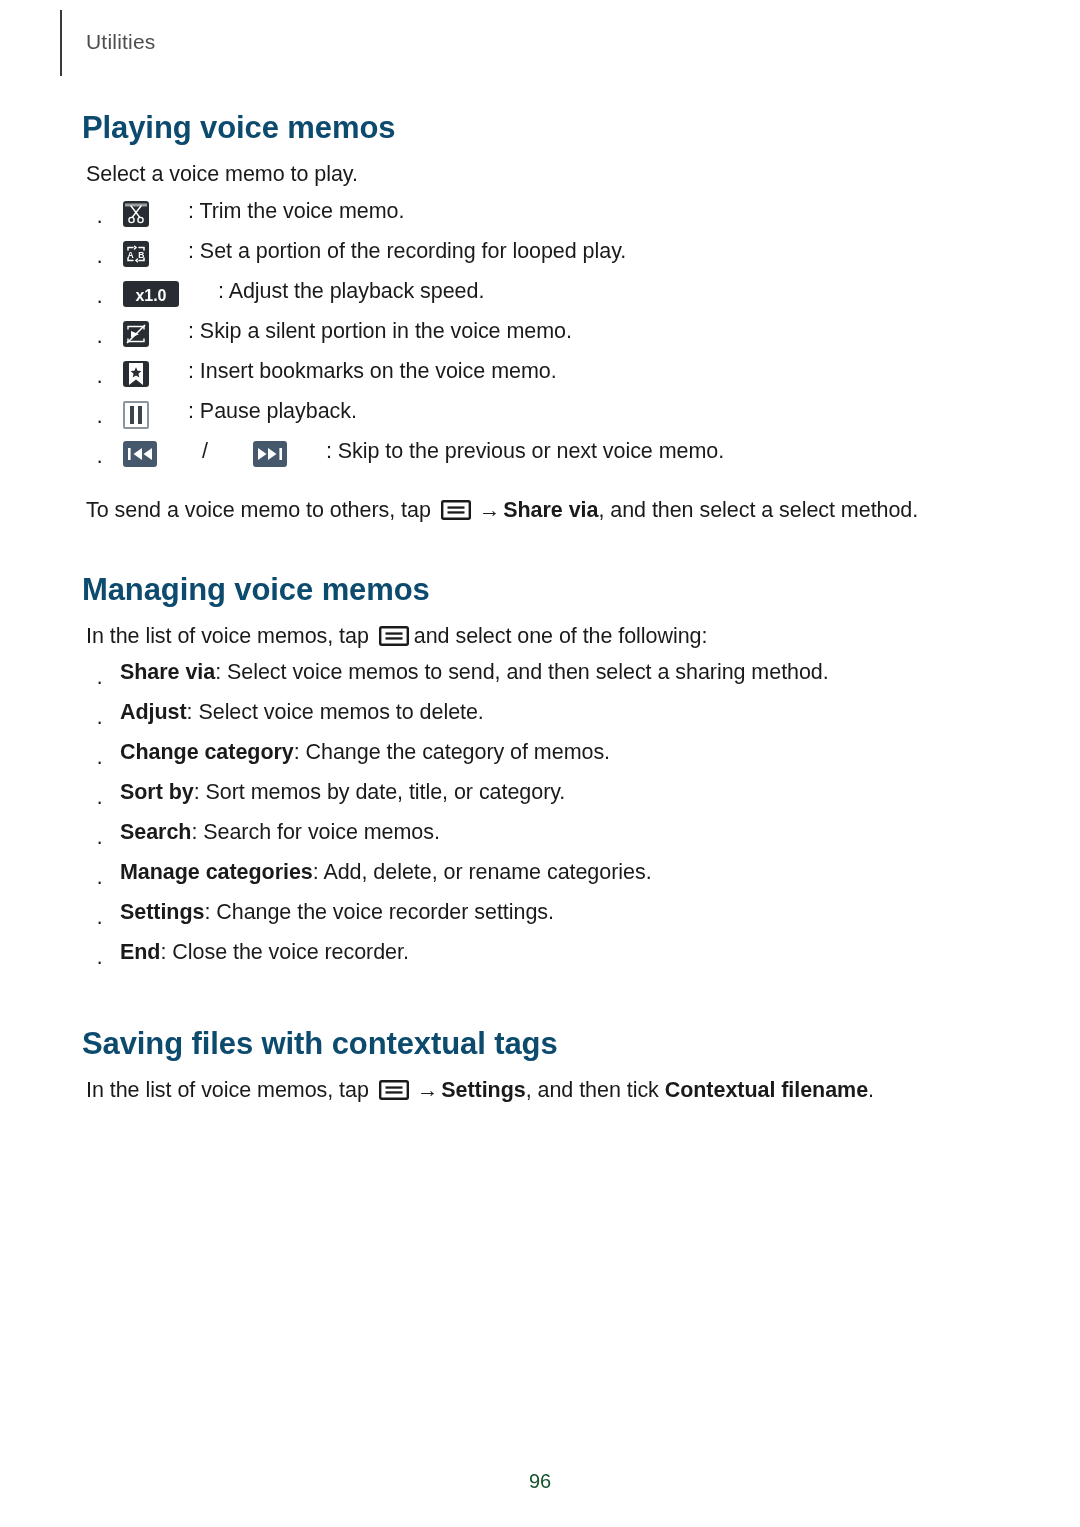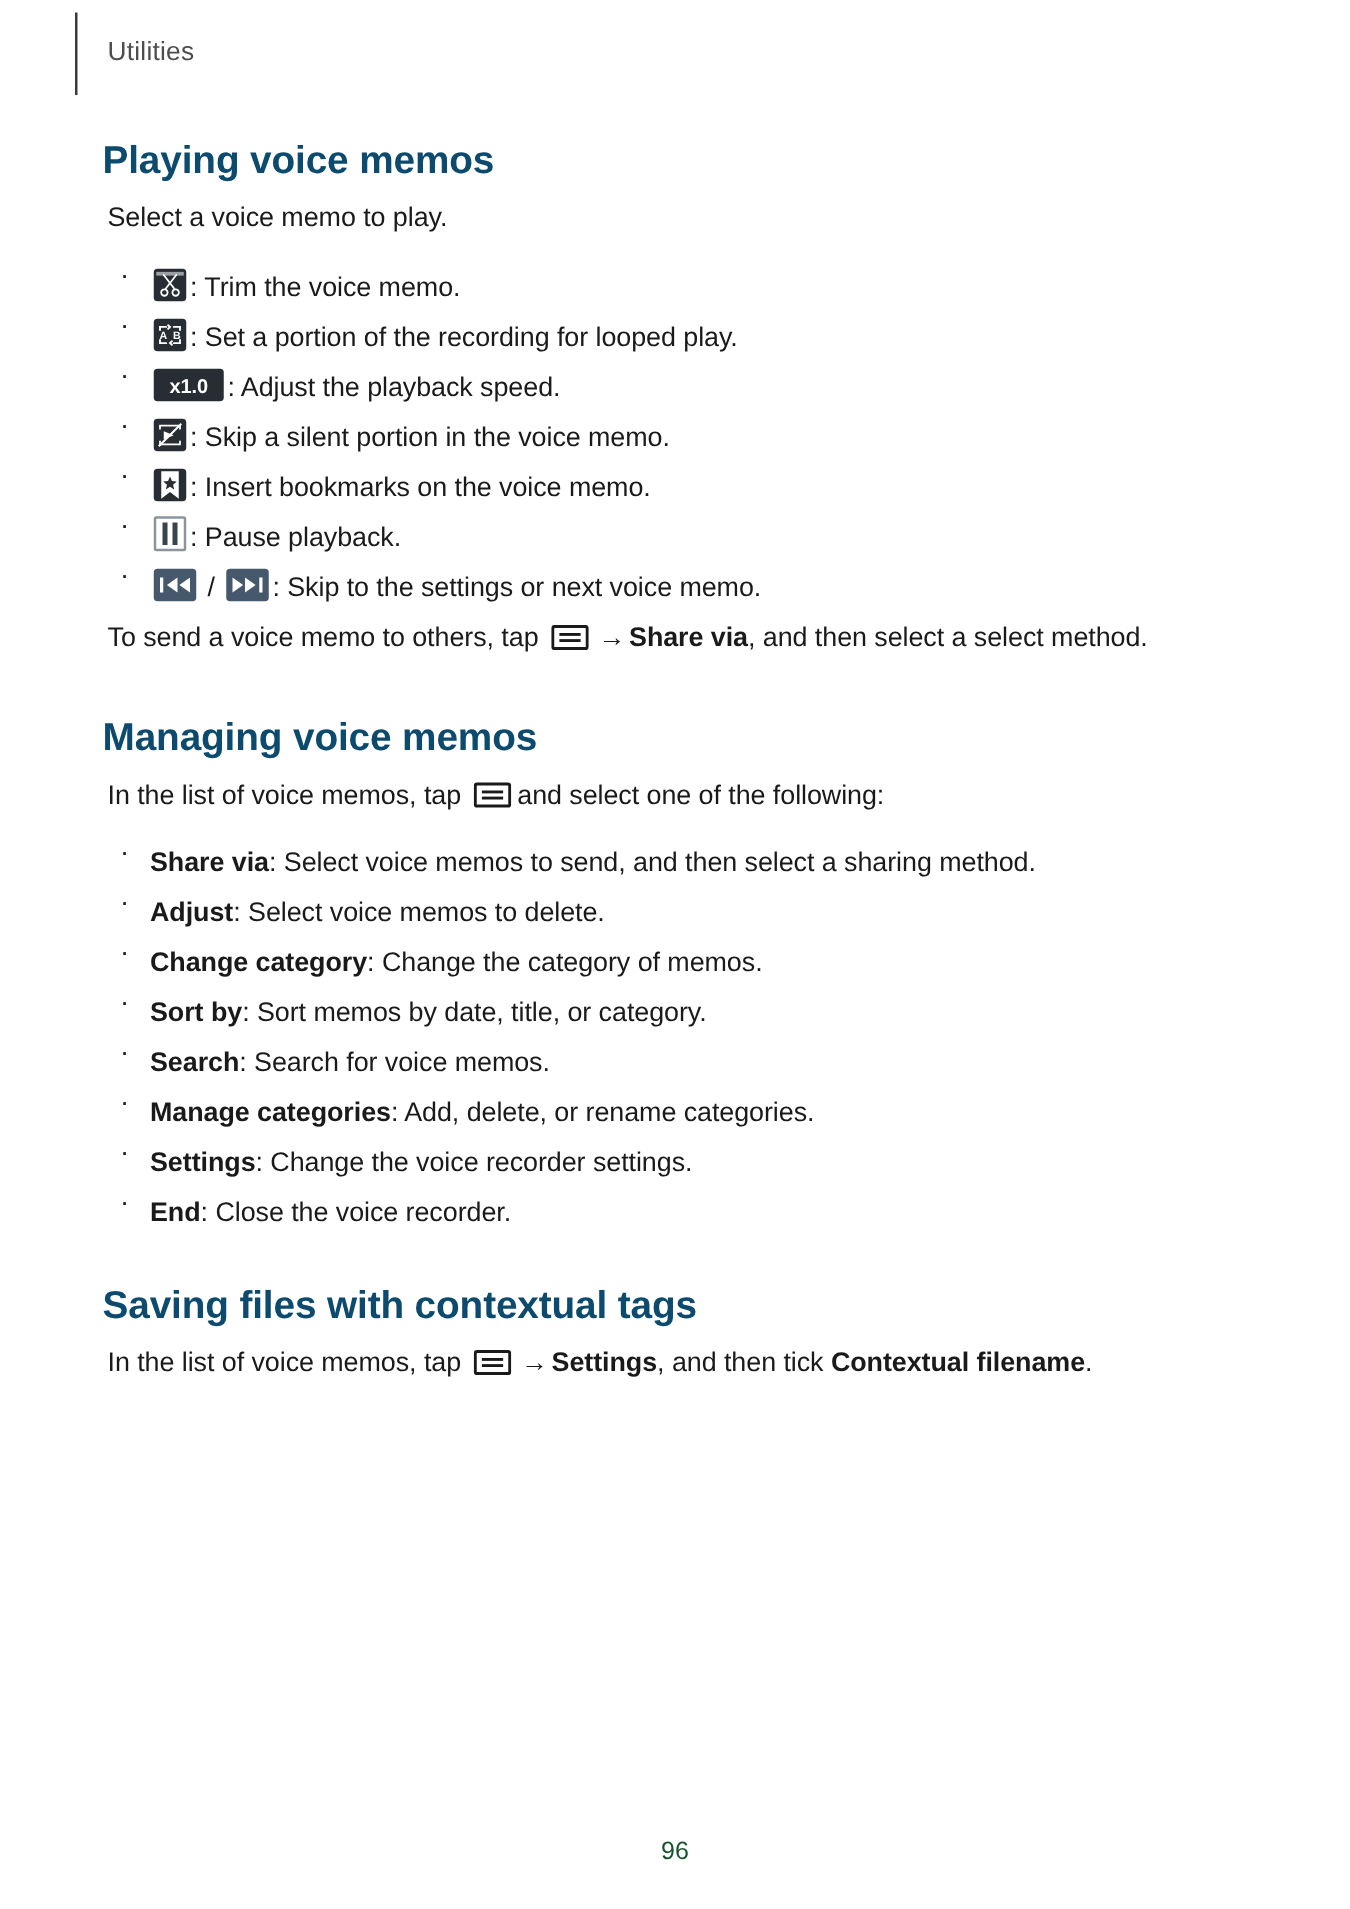--- a/index.html
+++ b/index.html
@@ -78,22 +78,23 @@
     padding: 0;
   }
   ul.bullets > li {
     position: relative;
     padding-left: 38px;
     margin: 0;
     font-size: 21.5px;
     line-height: 1.0;
     letter-spacing: -0.05px;
     display: flex;
-    align-items: flex-end;
+    align-items: flex-start;
     min-height: 40px;
+    gap: 36px;
   }
   ul.bullets > li::before {
     content: "\00B7";
     position: absolute;
     left: 14px;
     top: 50%;
     transform: translateY(-52%);
     font-size: 22px;
     line-height: 1;
     color: #1a1a1a;
@@ -258,21 +259,21 @@
           </svg>
         </span>
         <span class="slash">/</span>
         <span class="ico ico-slate" style="width:34px;">
           <svg viewBox="0 0 34 26" aria-hidden="true">
             <path d="M5 7 L5 19 L13.5 13 Z" fill="#ffffff"></path>
             <path d="M15 7 L15 19 L23.5 13 Z" fill="#ffffff"></path>
             <rect x="26.4" y="7" width="2.6" height="12" fill="#ffffff"></rect>
           </svg>
         </span>
-        <span class="li-text">: Skip to the settings or next voice memo.</span>
+        <span class="li-text">: Skip to the previous or next voice memo.</span>
       </li>
     </ul>
 
     <div style="height:14px"></div>
 
     <p class="para">
       <span>To send a voice memo to others, tap</span>
       <span class="ico-menu">
         <svg viewBox="0 0 30 22" aria-hidden="true">
           <rect x="1.2" y="2.2" width="27.6" height="17.6" rx="1.5" fill="none" stroke="#1a1a1a" stroke-width="2.4"></rect>

